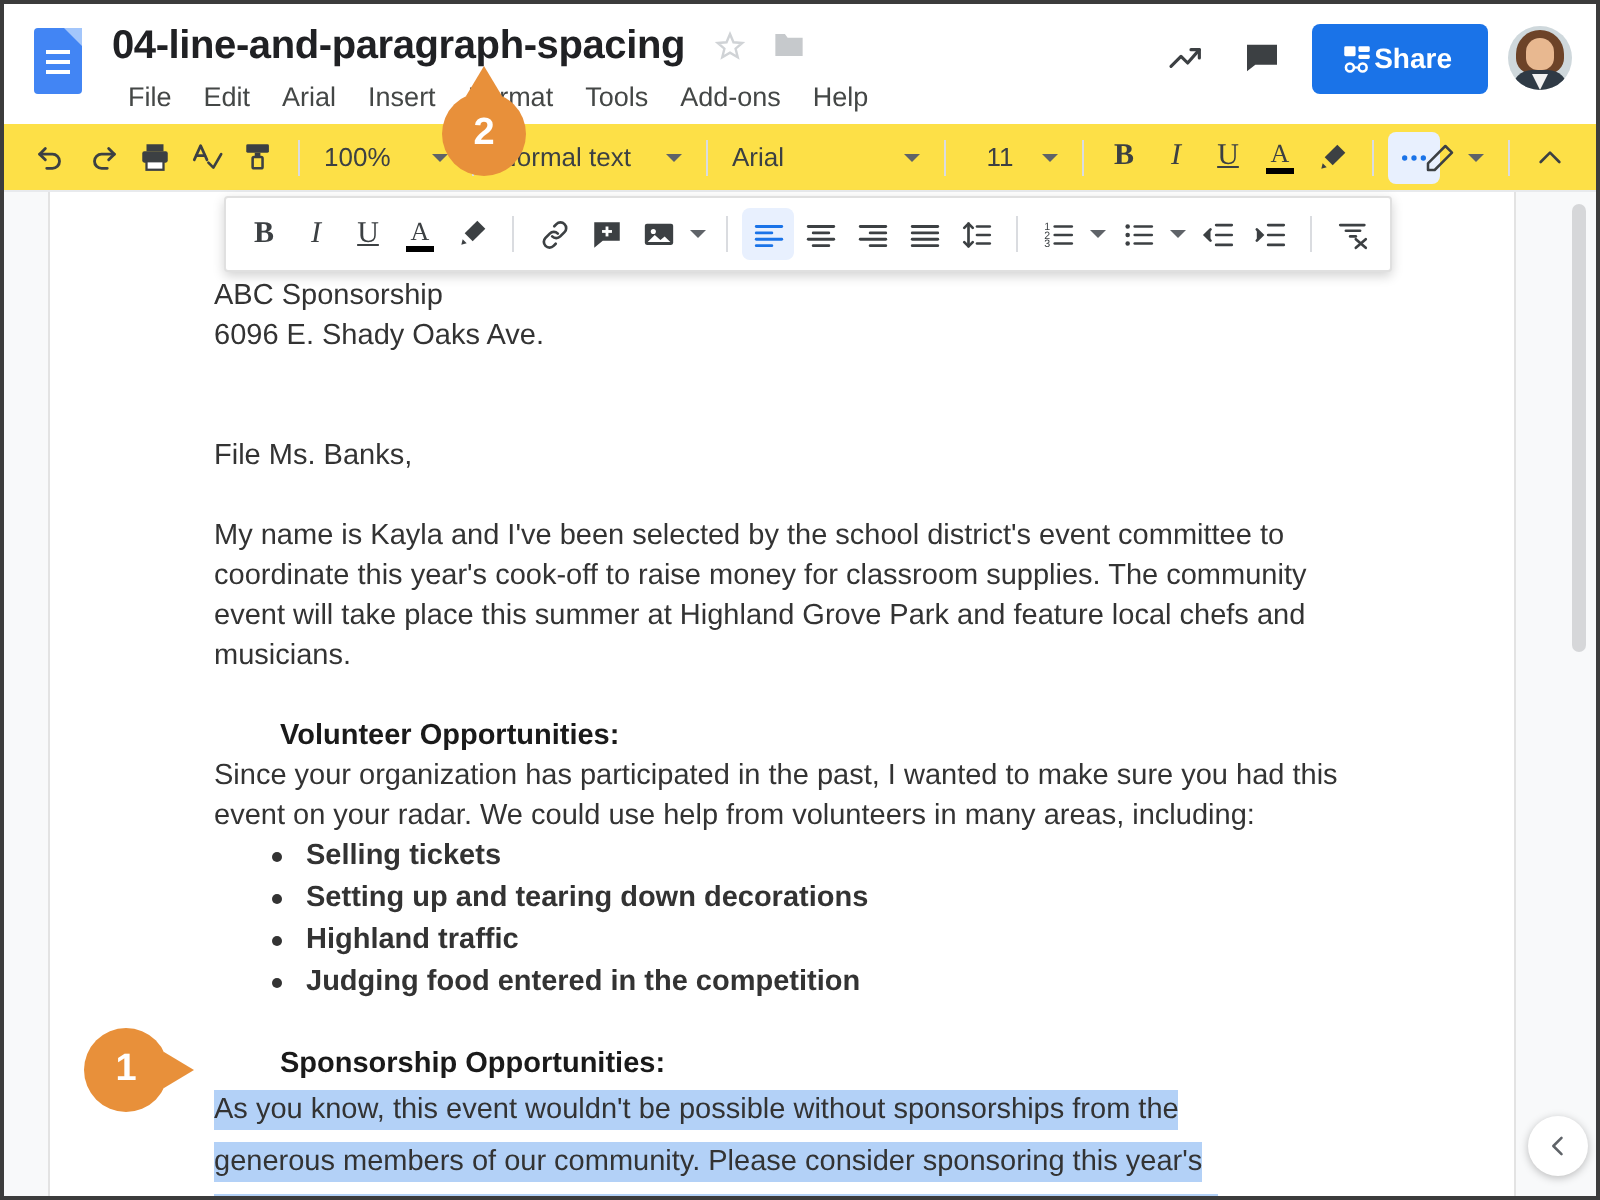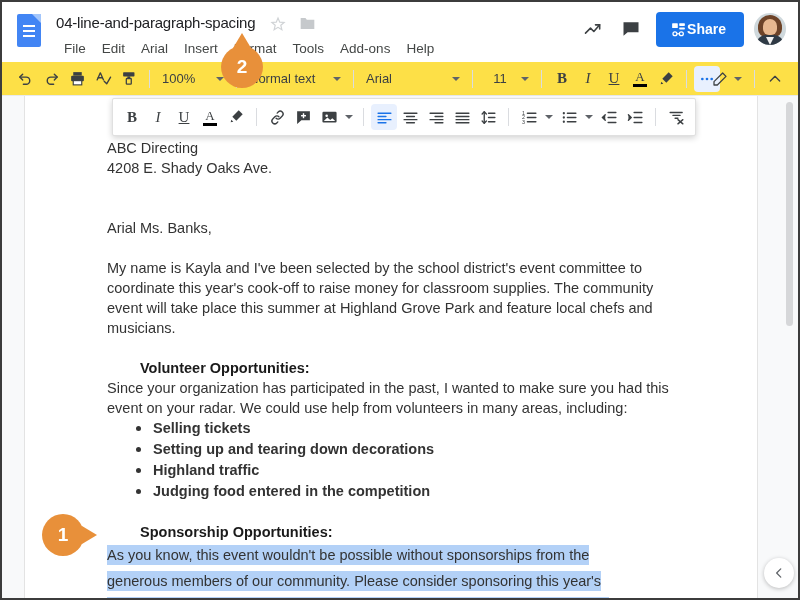--- a/index.html
+++ b/index.html
@@ -49,27 +49,28 @@
   }
   .docs-logo .ln {
     position: absolute; left: 9px;
     width: 12px; height: 2px;
     background: #ffffff;
   }
 
   .title-block { margin-left: 12px; flex: 0 0 auto; }
 
   .doc-title {
-    font-size: 15px;
+    font-size: 20px;
     color: #202124;
     letter-spacing: -0.2px;
     line-height: 22px;
     padding-top: 4px;
     display: inline-block;
     vertical-align: middle;
+    font-weight: bold;
   }
 
   .title-icons {
     display: inline-block;
     vertical-align: middle;
     margin-left: 10px;
     padding-top: 4px;
   }
   .icon-star, .icon-folder {
     display: inline-block;
@@ -530,25 +531,25 @@
       </div>
     </div>
   </div>
 
   <div class="doc-area">
     <div class="page-sheet">
       <div class="page-body">
 
         <div class="blank"></div>
         <div class="blank"></div>
-        <div class="p">ABC Directing</div>
-        <div class="p">4208 E. Shady Oaks Ave.</div>
+        <div class="p">ABC Sponsorship</div>
+        <div class="p">6096 E. Shady Oaks Ave.</div>
         <div class="blank"></div>
         <div class="blank"></div>
-        <div class="p">Arial Ms. Banks,</div>
+        <div class="p">File Ms. Banks,</div>
         <div class="blank"></div>
         <div class="p">My name is Kayla and I've been selected by the school district's event committee to coordinate this year's cook-off to raise money for classroom supplies. The community event will take place this summer at Highland Grove Park and feature local chefs and musicians.</div>
         <div class="blank"></div>
         <div class="p bold">Volunteer Opportunities:</div>
         <div class="p">Since your organization has participated in the past, I wanted to make sure you had this event on your radar. We could use help from volunteers in many areas, including:</div>
 
         <ul class="bullets">
           <li>Selling tickets</li>
           <li>Setting up and tearing down decorations</li>
           <li>Highland traffic</li>

